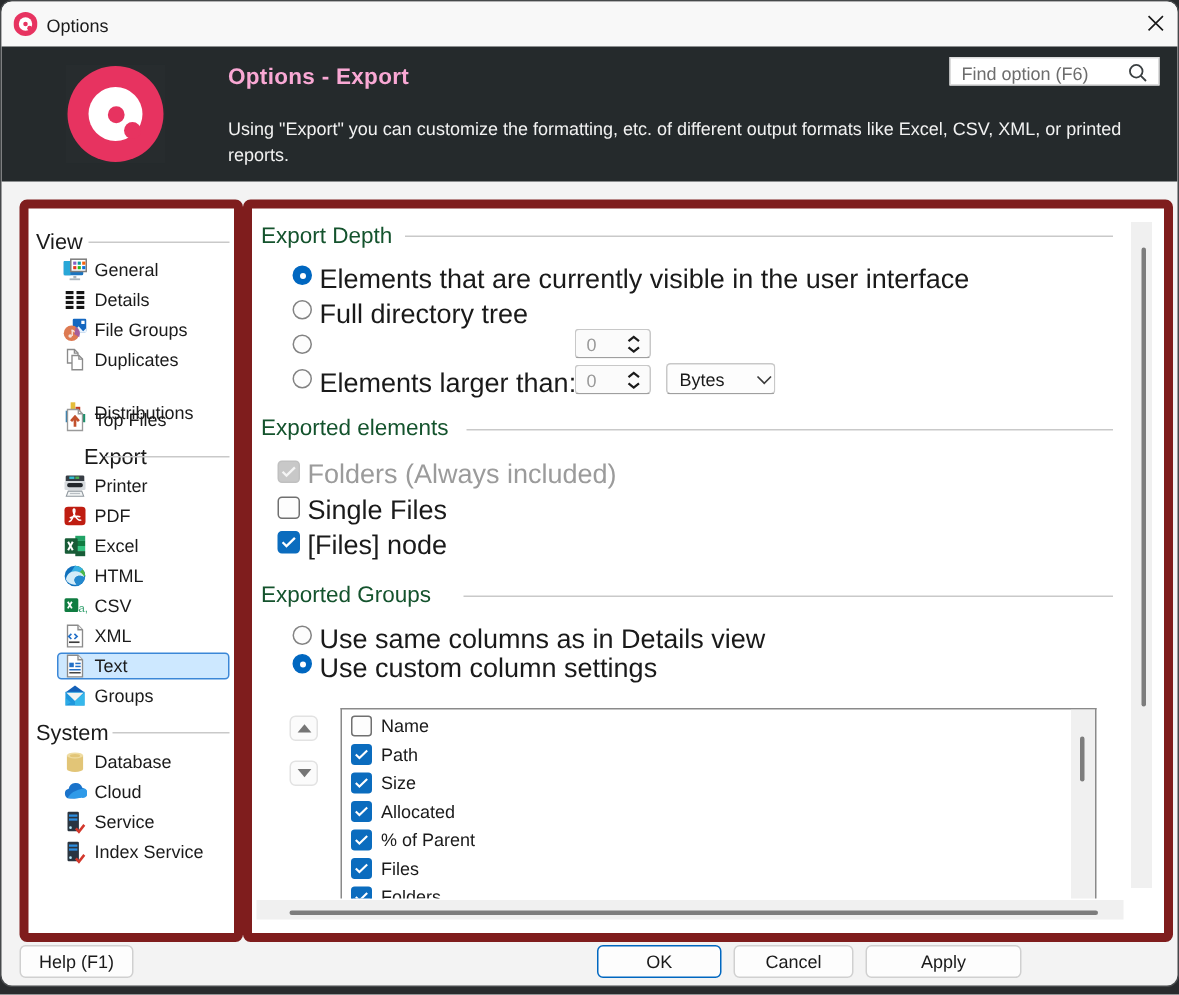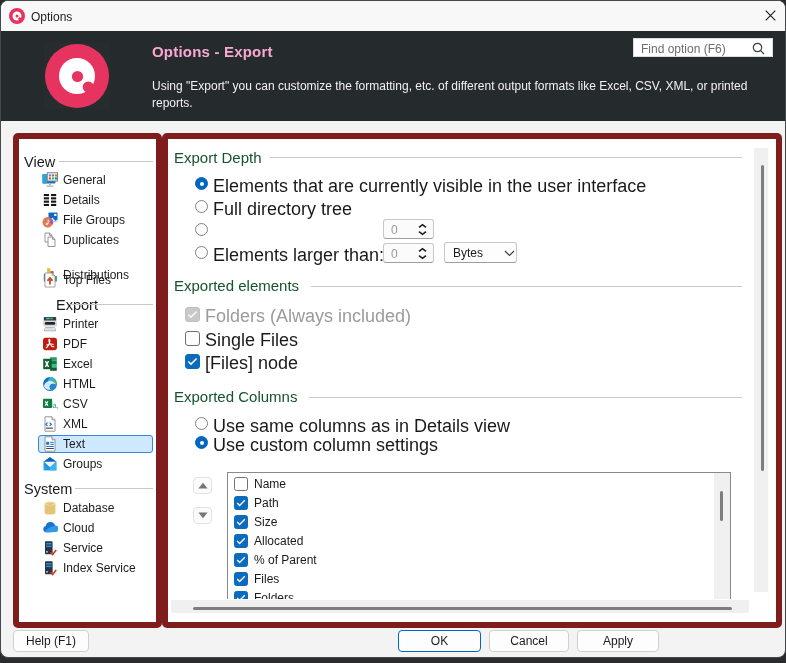--- a/index.html
+++ b/index.html
@@ -331,21 +331,21 @@
     <div class="lbl dis" style="left:37px;top:167px;">Folders (Always included)</div>
     <div class="cb" style="left:17px;top:192px;"></div>
     <div class="lbl" style="left:37px;top:191px;">Single Files</div>
     <div class="cb on" style="left:17px;top:215px;">
       <svg width="13" height="13" viewBox="0 0 12 12" style="display:block;margin:0px;">
           <path d="M2.2,6 l2.4,2.4 L9.8,3.3" stroke="#fff" stroke-width="1.4" fill="none"></path>
         </svg>
     </div>
     <div class="lbl" style="left:37px;top:214px;">[Files] node</div>
 
-    <div class="sect" style="left:6px;top:249px;">Exported Columns</div>
+    <div class="sect" style="left:6px;top:249px;">Exported Groups</div>
     <div class="sline" style="left:141px;top:258px;width:433px;"></div>
     <div class="radio" style="left:27px;top:278px;"></div>
     <div class="lbl" style="left:45px;top:277px;">Use same columns as in Details view</div>
     <div class="radio on" style="left:27px;top:297px;"></div>
     <div class="lbl" style="left:45px;top:296px;">Use custom column settings</div>
 
     <div class="updown" style="left:25px;top:338px;">
         <svg width="10" height="7" viewBox="0 0 10 7">
           <path d="M0.4,6.4 L5,0.8 L9.6,6.4 Z" fill="#757575"></path>
         </svg>
@@ -394,14 +394,14 @@
 
     <div class="sbtrack" style="left:586px;top:9px;width:14px;height:444px;"></div>
     <div class="sbthumb" style="left:593px;top:26px;width:3px;height:306px;"></div>
     <div class="sbtrack" style="left:3px;top:461px;width:578px;height:13px;"></div>
     <div class="sbthumb" style="left:25px;top:468px;width:539px;height:3px;"></div>
   </div>
 
   <div class="btn" style="left:12px;top:629px;width:76px;">Help (F1)</div>
   <div class="btn def" style="left:397px;top:629px;width:83px;">OK</div>
   <div class="btn" style="left:488px;top:629px;width:80px;">Cancel</div>
-  <div class="btn" style="left:576px;top:629px;width:82px;">Apply</div>
+  <div class="btn" style="left:576px;top:629px;width:104px;">Apply</div>
 </div>
 
 </body></html>

